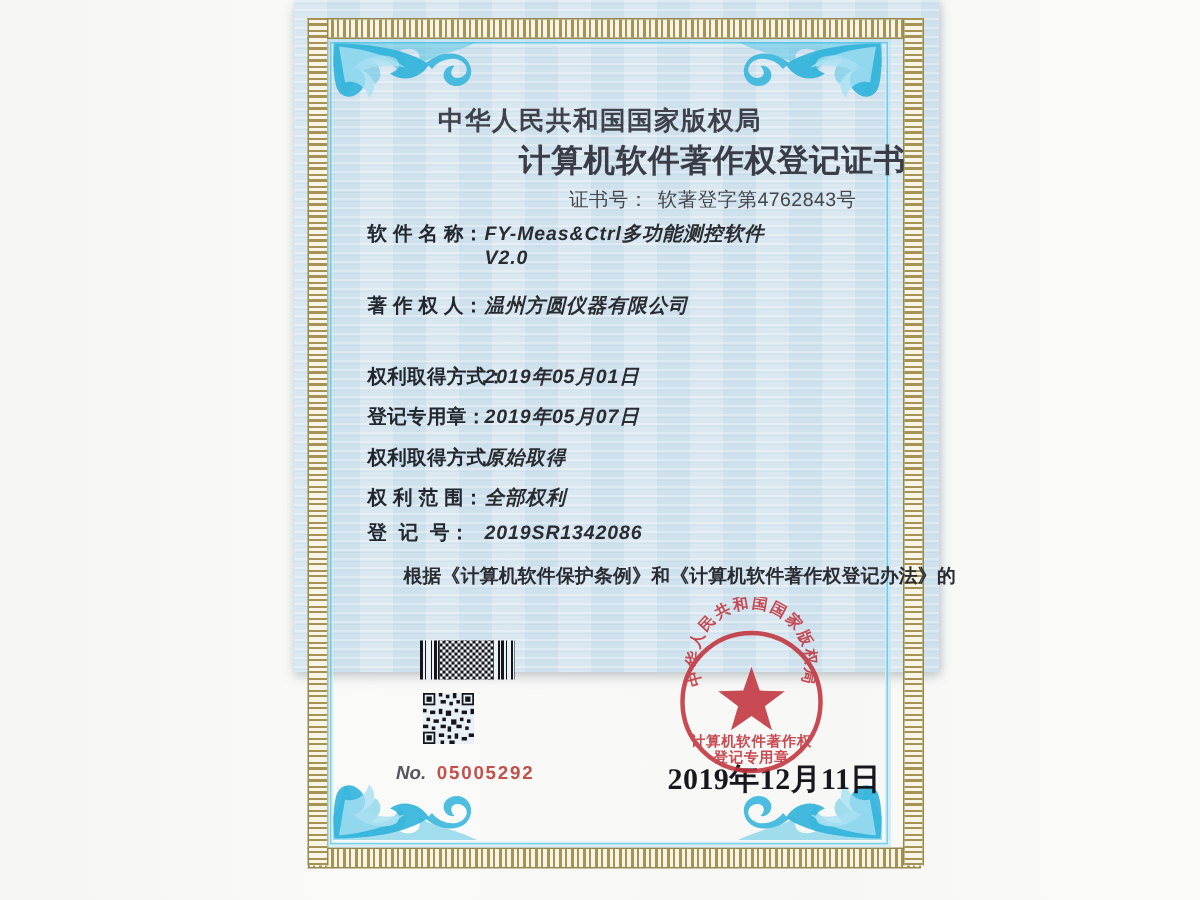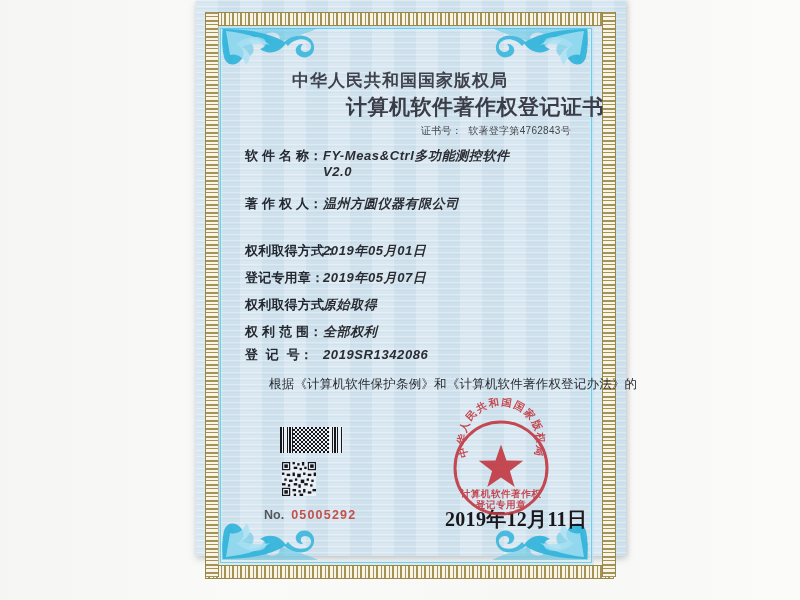--- a/index.html
+++ b/index.html
@@ -2,21 +2,21 @@
 <html><head>
 <meta charset="utf-8">
 <style>
   html,body{margin:0;padding:0;}
   body{
     width:800px;height:600px;overflow:hidden;position:relative;
     background:linear-gradient(90deg,#f5f6f4 0%,#fafbf9 30%,#f7f8f6 70%,#fbfcfa 100%);
     font-family:"Liberation Sans","DejaVu Sans",sans-serif;
   }
   .paper{
-    position:absolute;left:196px;top:0;width:430px;height:556px;
+    position:absolute;left:196px;top:0;width:430px;height:448px;
     background-color:#d6e5ef;
     background-image:
       repeating-linear-gradient(180deg, rgba(255,255,255,0.30) 0 1px, rgba(168,203,224,0.16) 2px 3px, rgba(255,255,255,0) 3px 6px),
       repeating-linear-gradient(90deg, rgba(255,255,255,0.10) 0 22px, rgba(150,192,218,0.12) 22px 44px);
     box-shadow:0 3px 7px rgba(100,110,120,0.30), 2px 0 5px rgba(120,130,140,0.18);
   }
   
   .gk{position:absolute;background:repeating-linear-gradient(90deg,#a59356 0 1.5px,#f8f5e7 1.5px 3.5px,#a59356 3.5px 5px,#f8f5e7 5px 8px);}
   .gk.v{background:repeating-linear-gradient(0deg,#a59356 0 1.5px,#f8f5e7 1.5px 3.5px,#a59356 3.5px 5px,#f8f5e7 5px 8px);}
   .gk-top{left:9px;top:12px;width:409px;height:12px;border-top:1px solid #96874f;border-bottom:1px solid #96874f;}
@@ -33,40 +33,40 @@
   .fl-tr{left:290px;top:27px;transform:scaleX(-1);}
   .fl-bl{left:24px;top:499px;transform:scaleY(-1);}
   .fl-br{left:290px;top:499px;transform:scale(-1,-1);}
 
   .authority{position:absolute;left:0;top:69px;width:408px;text-align:center;
     font-family:"Liberation Serif","DejaVu Serif",serif;font-size:17px;font-weight:700;
     letter-spacing:1px;color:#3f424c;}
   .cert-title{position:absolute;left:0;top:93px;width:408px;text-align:right;
     font-family:"Liberation Serif","DejaVu Serif",serif;font-size:21px;font-weight:700;
     letter-spacing:0.5px;color:#3a3d47;}
-  .certno{position:absolute;top:124px;right:55px;font-size:10px;color:#44464c;letter-spacing:0.3px;}
+  .certno{position:absolute;top:124px;right:55px;font-size:13px;color:#44464c;letter-spacing:0.3px;}
   .certno .lbl{margin-right:6px;}
 
   .row{position:absolute;left:49px;font-size:13px;line-height:16px;color:#2a2c32;}
   .row .label{position:absolute;left:0;top:0;font-weight:700;color:#232830;white-space:pre;letter-spacing:0.2px;}
   .row .value{position:absolute;left:78px;top:0;width:260px;font-weight:700;letter-spacing:0.6px;white-space:pre-line;font-style:italic;}
   .r0{top:148px;} .r1{top:196px;} .r2{top:243px;} .r3{top:270px;} .r4{top:297px;} .r5{top:324px;} .r6{top:347px;}
 
   .statement{position:absolute;left:49px;top:372px;width:328px;font-size:12.5px;
-    line-height:25px;color:#2a2c32;font-weight:400;letter-spacing:0.2px;}
+    line-height:25px;color:#2a2c32;font-weight:700;letter-spacing:0.2px;}
   .statement .ln{white-space:nowrap;}
   .statement .ln.first{text-indent:24px;}
 
   .barcode{position:absolute;left:84px;top:427px;width:63px;height:26px;
     background:repeating-linear-gradient(90deg,#15151a 0 2px,#e9f1f6 2px 3px,#15151a 3px 4px,#e9f1f6 4px 7px,#15151a 7px 8px,#e9f1f6 8px 9px);}
   .barcode:after{content:"";position:absolute;left:13px;right:14px;top:0;bottom:0;
     background:repeating-conic-gradient(#15151a 0 25%, #e9f1f6 0 50%) 0 0/4px 4px;}
   .qr{position:absolute;left:86px;top:462px;width:34px;height:34px;}
   .serial{position:absolute;left:68px;top:508px;font-size:12.5px;}
-  .serial .no{color:#56575c;font-weight:600;margin-right:7px;}
+  .serial .no{color:#56575c;font-weight:600;margin-right:7px;font-style:italic;}
   .serial .num{color:#c4504a;font-weight:600;letter-spacing:1.2px;margin-top:40px;}
 
   .reg-date{position:absolute;left:249px;top:506px;z-index:1;
     font-family:"Liberation Serif","DejaVu Serif",serif;
     font-size:20px;font-weight:700;color:#17171c;letter-spacing:0.3px;}
   .seal{position:absolute;left:235px;top:398px;width:140px;height:140px;z-index:5;opacity:0.88;}
 </style>
 </head>
 <body>
 

